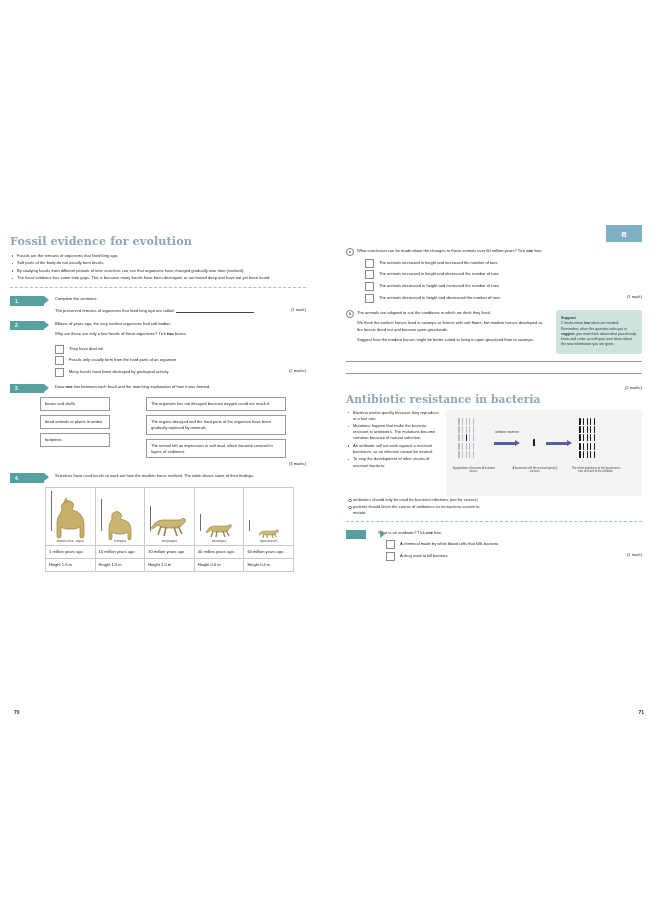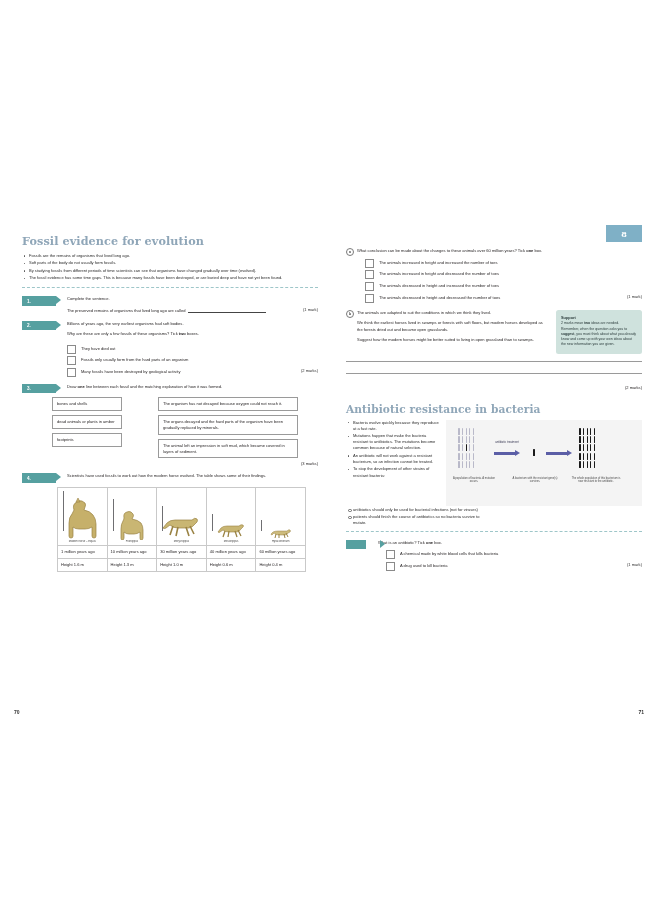--- a/index.html
+++ b/index.html
@@ -6,21 +6,21 @@
   body{
     width:660px;height:900px;background:#ffffff;
     font-family:"Liberation Sans", sans-serif;
     color:#231f20;overflow:hidden;
   }
   .spread{position:absolute;left:0;top:0;width:660px;height:900px;}
   .page{position:absolute;top:215px;height:460px;}
   .page.left{left:0;width:330px;}
   .page.right{left:330px;width:330px;}
   .inner{position:absolute;}
-  .inner.left{left:22px;top:19px;width:296px;}
+  .inner.left{left:10px;top:19px;width:296px;}
   .inner.right{left:16px;top:19px;width:296px;}
 
   
   h1.topic{
     font-family:"DejaVu Serif", serif;
     font-size:11.2px;font-weight:700;color:#8fa6b8;
     margin:0 0 5px 0;letter-spacing:.1px;
   }
   h1.topic.t2{font-size:10.6px;}
 
@@ -381,21 +381,21 @@
       </div>
 
       <div class="answerlines">
         <div class="aline"></div>
         <div class="aline"></div>
       </div>
       <div style="text-align:right;margin-top:1px;">
         <span style="font-size:4.05px;">(2 marks)</span>
       </div>
 
-      <h1 class="topic t2" style="margin-top:10px;">Antibiotic resistance in bacteria</h1>
+      <h1 class="topic t2" style="">Antibiotic resistance in bacteria</h1>
 
       <div class="bactwrap">
         <div class="bactleft">
           <ul class="facts">
             <li>Bacteria evolve quickly because they reproduce at a fast rate.</li>
             <li>Mutations happen that make the bacteria resistant to antibiotics. The mutations become common because of natural selection.</li>
             <li>An antibiotic will not work against a resistant bacterium, so an infection cannot be treated.</li>
             <li>To stop the development of other strains of resistant bacteria:</li>
           </ul>
         </div>

